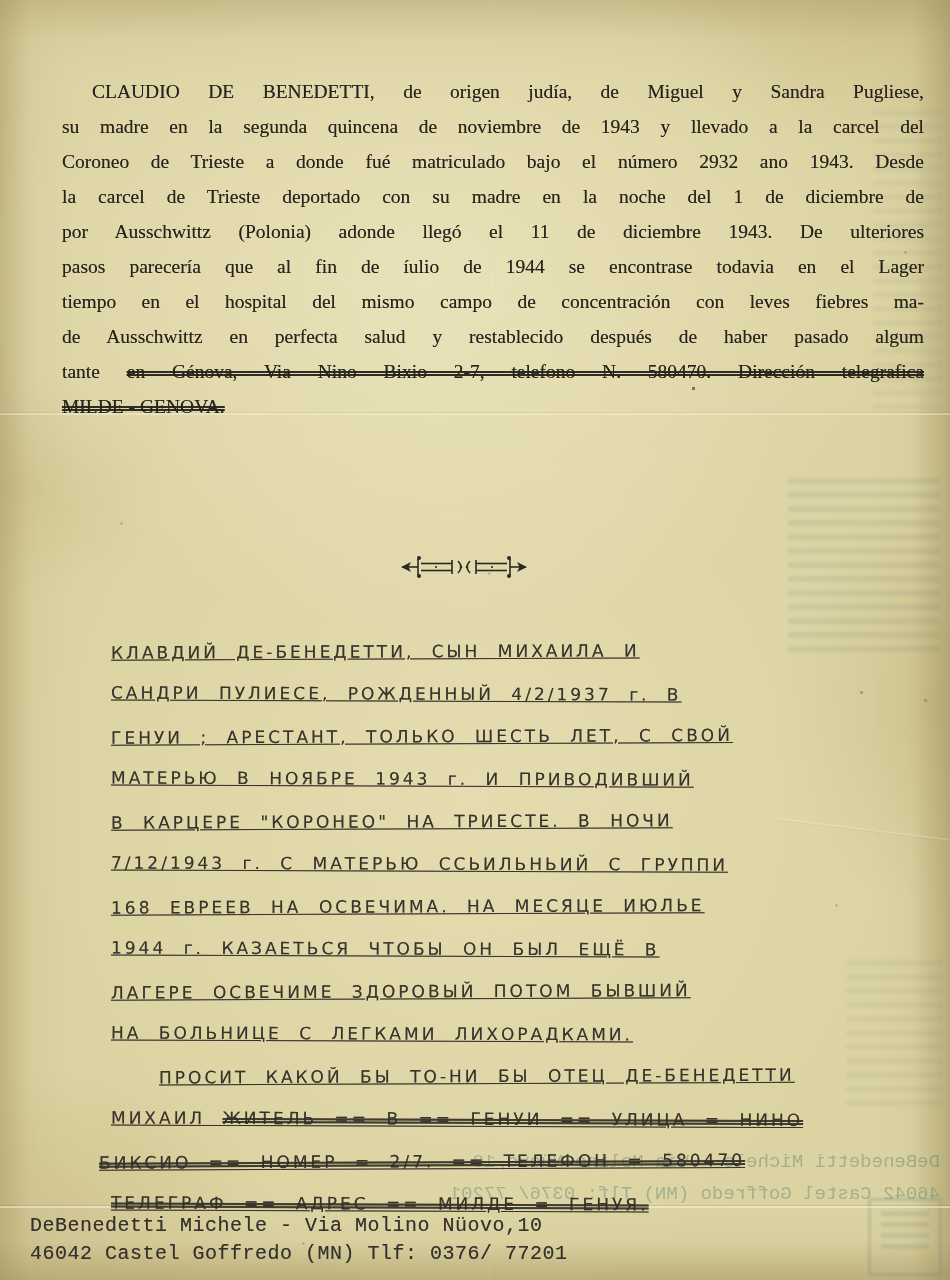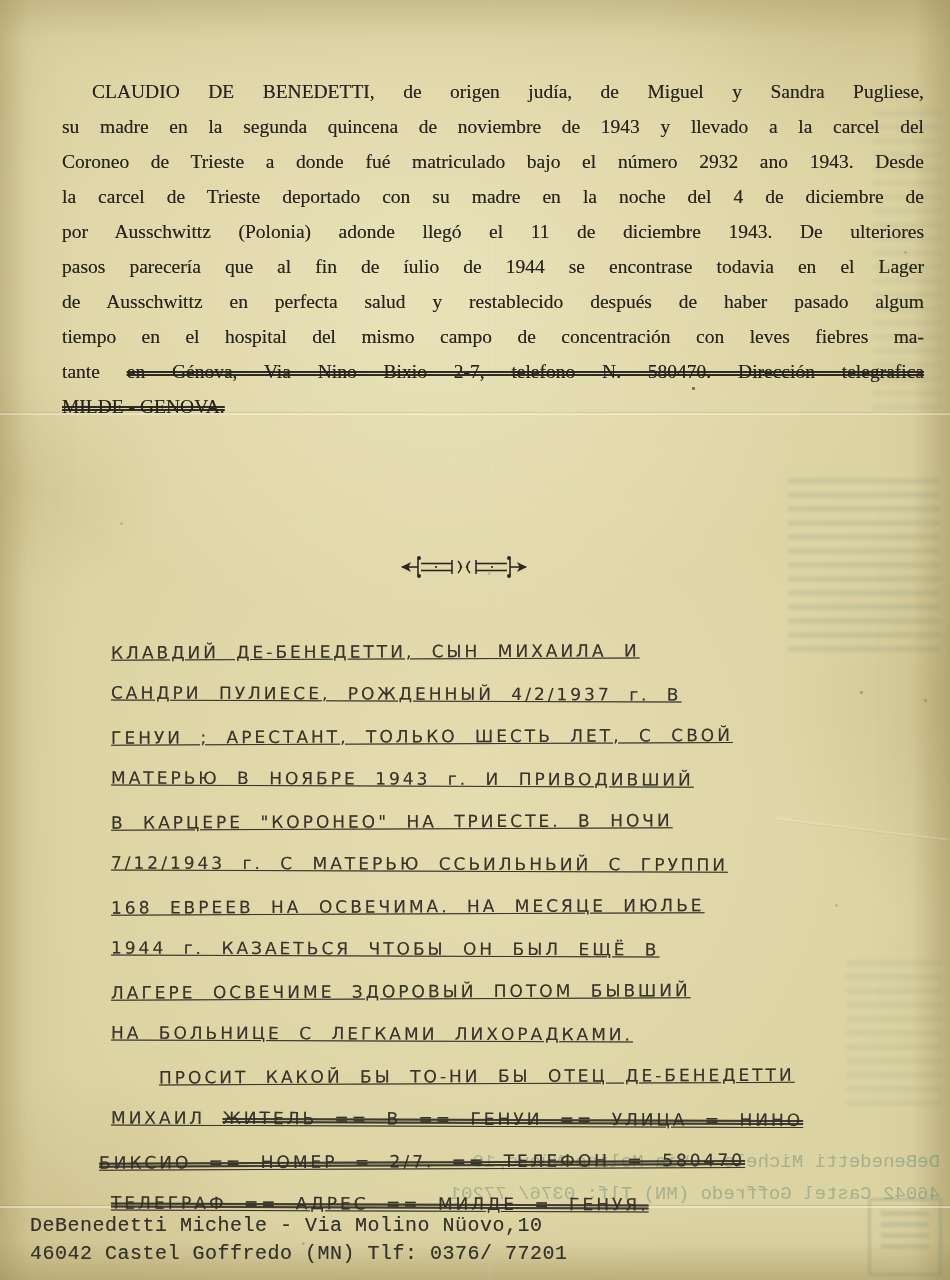--- a/index.html
+++ b/index.html
@@ -93,25 +93,25 @@
       <div class="lite"></div>
   </div>
   <div class="crease-v" style="left:488px;opacity:0.5;"></div>
   <div class="crease-diag" style="left:775px;top:828px;width:175px;transform:rotate(7deg);opacity:0.5;"></div>
   <div class="specks"></div>
 
   <div class="es-block">
     <div class="es-line first"><span>CLAUDIO DE BENEDETTI, de origen judía, de Miguel y Sandra Pugliese,</span></div>
     <div class="es-line"><span>su madre en la segunda quincena de noviembre de 1943 y llevado a la carcel del</span></div>
     <div class="es-line"><span>Coroneo de Trieste a donde fué matriculado bajo el número 2932 ano 1943. Desde</span></div>
-    <div class="es-line"><span>la carcel de Trieste deportado con su madre en la noche del 4 de diciembre de</span></div>
+    <div class="es-line"><span>la carcel de Trieste deportado con su madre en la noche del 1 de diciembre de</span></div>
     <div class="es-line"><span>por Ausschwittz (Polonia) adonde llegó el 11 de diciembre 1943. De ulteriores</span></div>
     <div class="es-line"><span>pasos parecería que al fin de íulio de 1944 se encontrase todavia en el Lager</span></div>
+    <div class="es-line"><span>tiempo en el hospital del mismo campo de concentración con leves fiebres ma-</span></div>
     <div class="es-line"><span>de Ausschwittz en perfecta salud y restablecido después de haber pasado algum</span></div>
-    <div class="es-line"><span>tiempo en el hospital del mismo campo de concentración con leves fiebres ma-</span></div>
     <div class="es-line"><span>tante</span> <span class="struck">en Génova, Via Nino Bixio 2-7, telefono N. 580470. Dirección telegrafica</span></div>
     <div class="es-line last"><span class="struck">MILDE - GENOVA.</span></div>
   </div>
 
   <div class="ornament">
     <svg width="132" height="30" viewBox="0 0 132 26" xmlns="http://www.w3.org/2000/svg">
       <g stroke="#2c2923" stroke-width="1.6" fill="none">
         <path d="M4 13 H20"></path>
         <path d="M20 5 V21"></path>
         <path d="M23 9.5 H54"></path>

